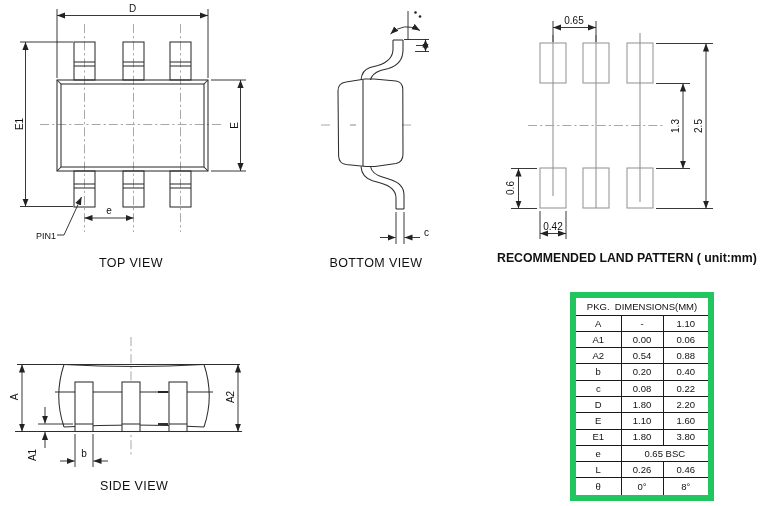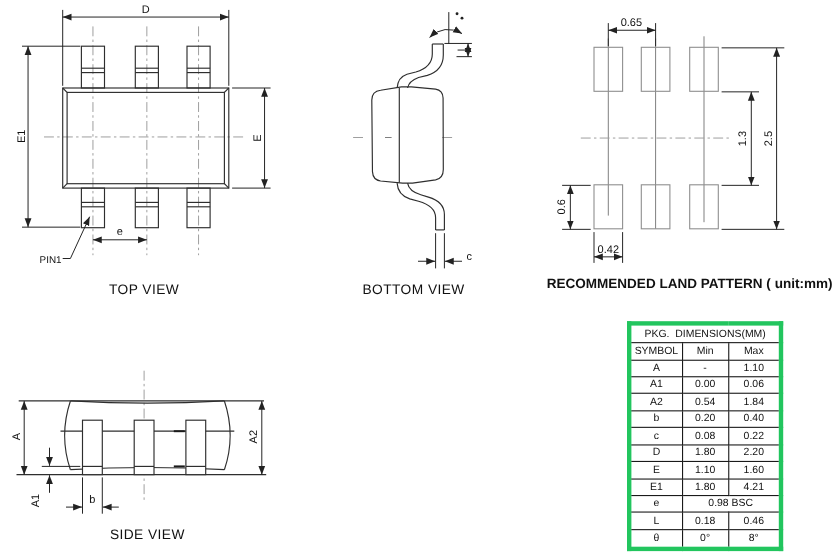--- a/index.html
+++ b/index.html
@@ -12,21 +12,21 @@
   .cap{font-size:12.5px;letter-spacing:.4px;}
   .capb{font-size:12.3px;font-weight:700;}
   .ln{stroke:#2e2e2e;fill:none;stroke-width:1.05;}
   .dm{stroke:#222;fill:none;stroke-width:.9;}
   .cl{stroke:#9e9e9e;fill:none;stroke-width:.9;stroke-dasharray:9 3 2.2 3;}
   .cls{stroke:#7d7d7d;fill:none;stroke-width:.9;}
   .pad{stroke:#8f8f8f;fill:none;stroke-width:1;}
   .lead{fill:#fff;stroke:#2e2e2e;stroke-width:1.05;}
   .stub{stroke:#1a1a1a;stroke-width:1.8;}
   .pkg-table{position:absolute;left:570px;top:292px;width:138px;height:209px;
-             border-collapse:collapse;border:4px solid #22c55e;font-size:9.5px;color:#111;
+             border-collapse:collapse;border:6px solid #22c55e;font-size:9.5px;color:#111;
              table-layout:fixed;}
   .pkg-table td{border:1px solid #1a1a1a;text-align:center;vertical-align:middle;
                 padding:0;white-space:pre;line-height:1;}
 </style>
 </head>
 <body>
 
 <div class="stage">
 
 <svg width="760" height="506" viewBox="0 0 760 506">
@@ -243,38 +243,33 @@
   <colgroup>
         <col style="width:48px">
         <col style="width:42px">
         <col style="width:48px">
       </colgroup>
   <tbody>
         <tr>
     <td colspan="3">PKG.  DIMENSIONS(MM)</td>
   </tr>
   <tr>
-    <td>SYMBOL</td>
-    <td>Min</td>
-    <td>Max</td>
-  </tr>
-  <tr>
     <td>A</td>
     <td>-</td>
     <td>1.10</td>
   </tr>
   <tr>
     <td>A1</td>
     <td>0.00</td>
     <td>0.06</td>
   </tr>
   <tr>
     <td>A2</td>
     <td>0.54</td>
-    <td>1.84</td>
+    <td>0.88</td>
   </tr>
   <tr>
     <td>b</td>
     <td>0.20</td>
     <td>0.40</td>
   </tr>
   <tr>
     <td>c</td>
     <td>0.08</td>
     <td>0.22</td>
@@ -285,29 +280,29 @@
     <td>2.20</td>
   </tr>
   <tr>
     <td>E</td>
     <td>1.10</td>
     <td>1.60</td>
   </tr>
   <tr>
     <td>E1</td>
     <td>1.80</td>
-    <td>4.21</td>
+    <td>3.80</td>
   </tr>
   <tr>
     <td>e</td>
-    <td colspan="2">0.98 BSC</td>
+    <td colspan="2">0.65 BSC</td>
   </tr>
   <tr>
     <td>L</td>
-    <td>0.18</td>
+    <td>0.26</td>
     <td>0.46</td>
   </tr>
   <tr>
     <td>θ</td>
     <td>0°</td>
     <td>8°</td>
   </tr>
 </tbody>
     </table>
 

